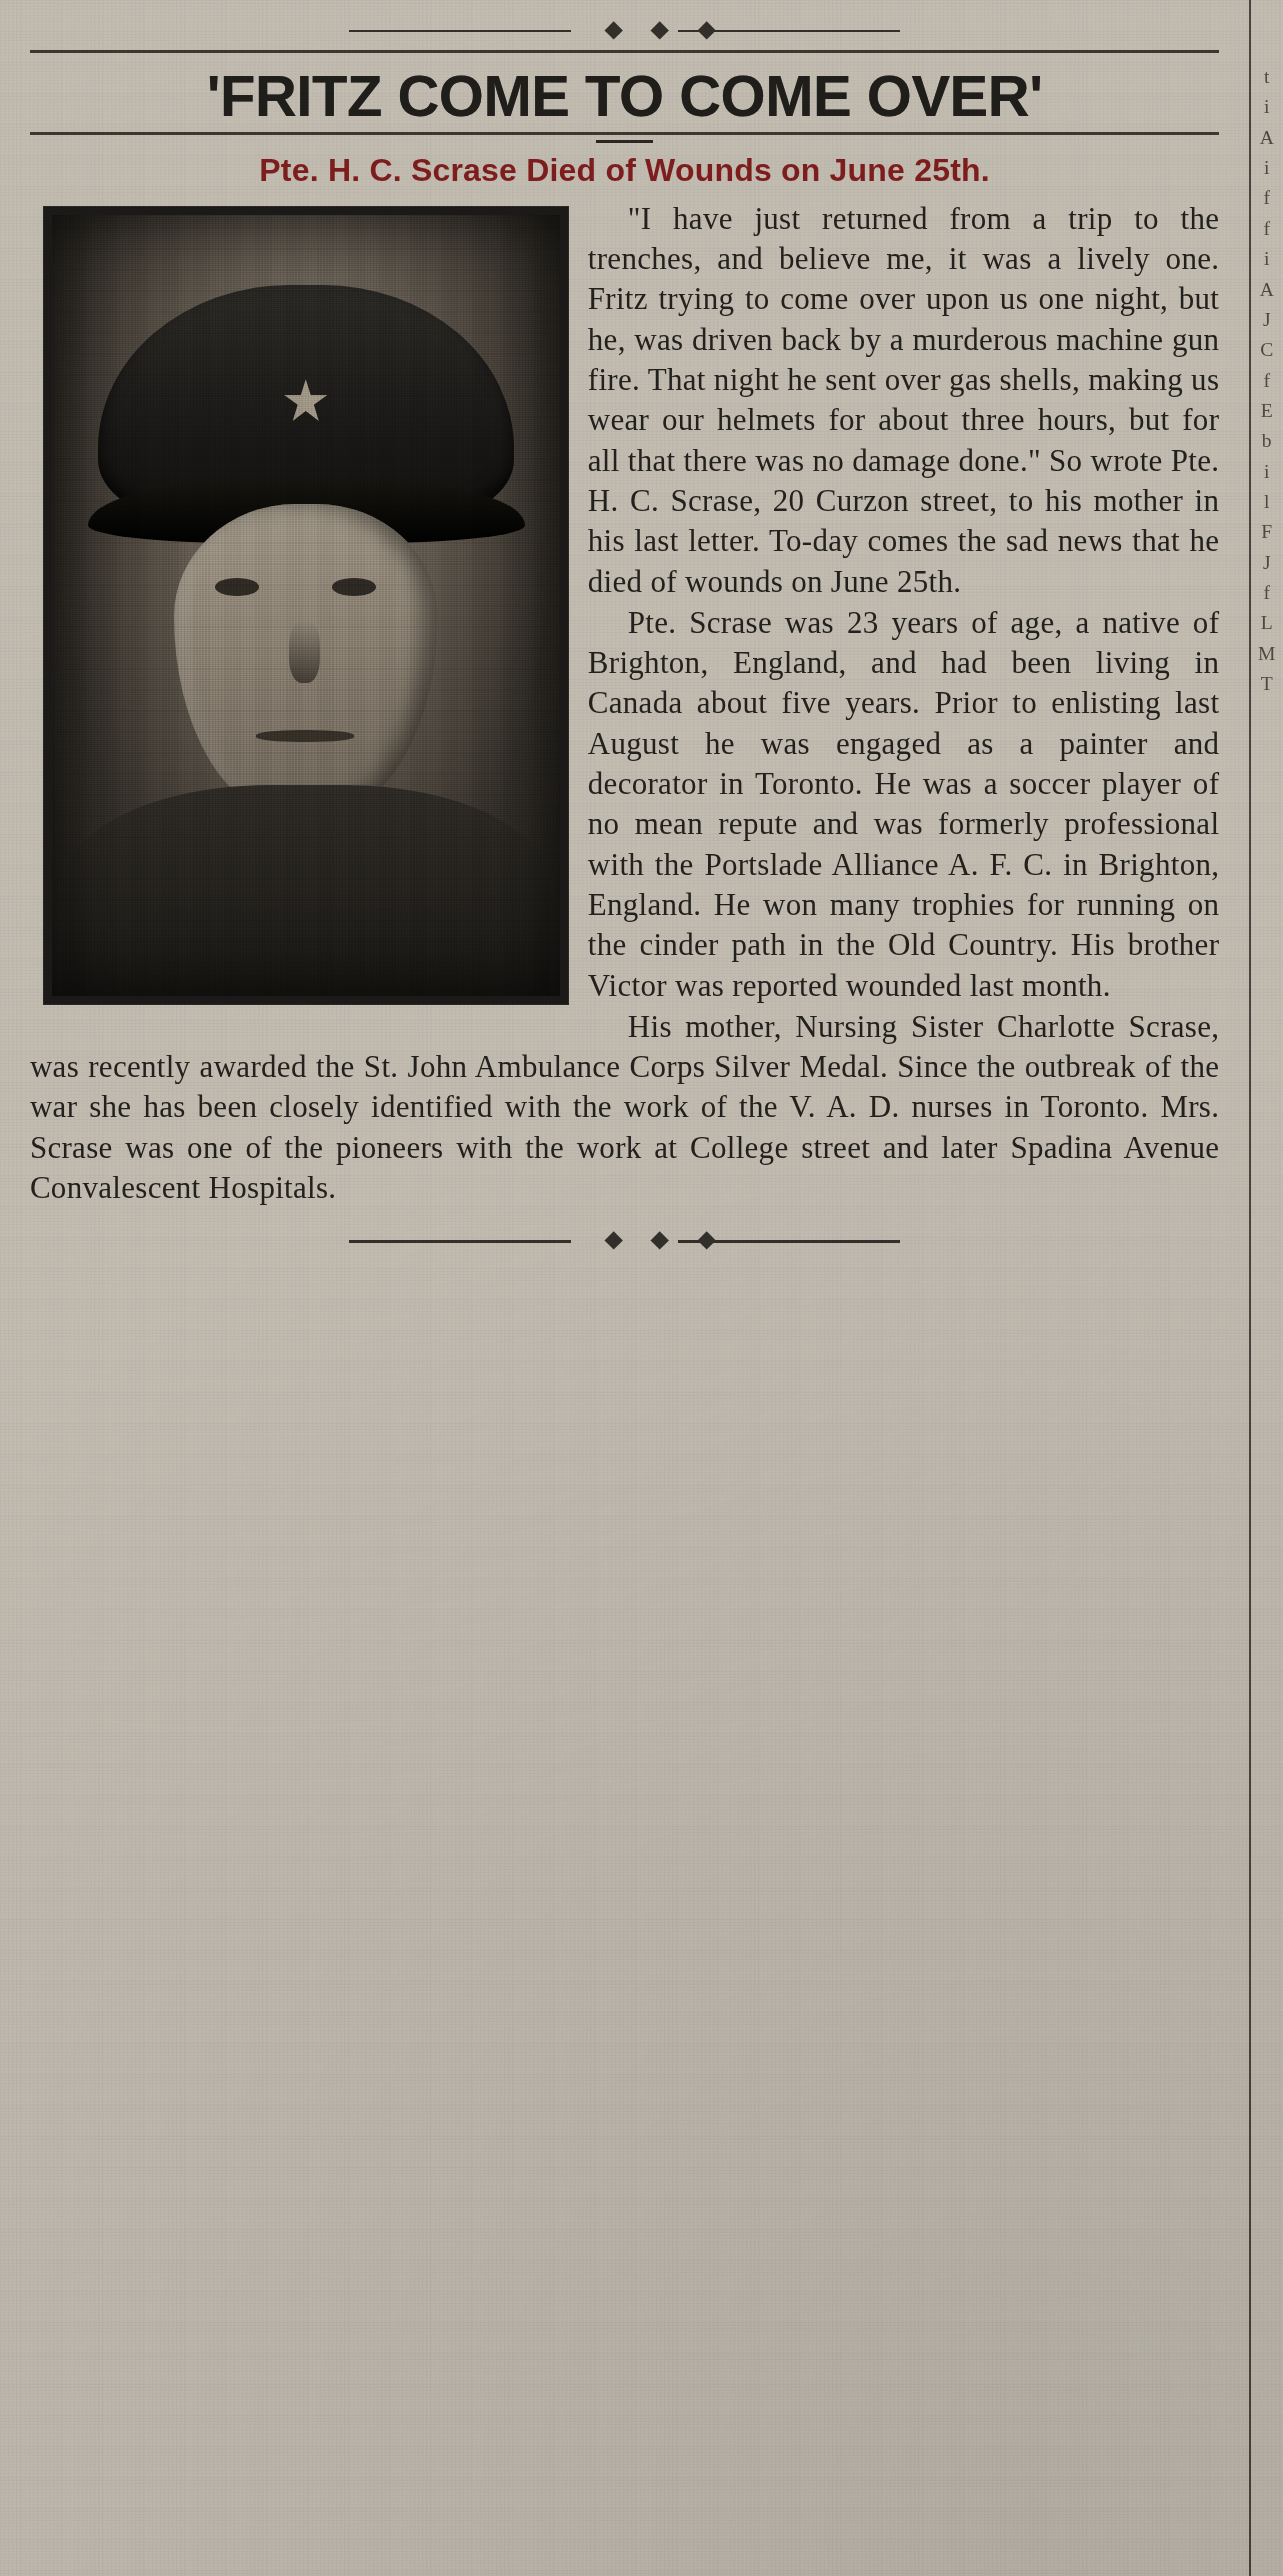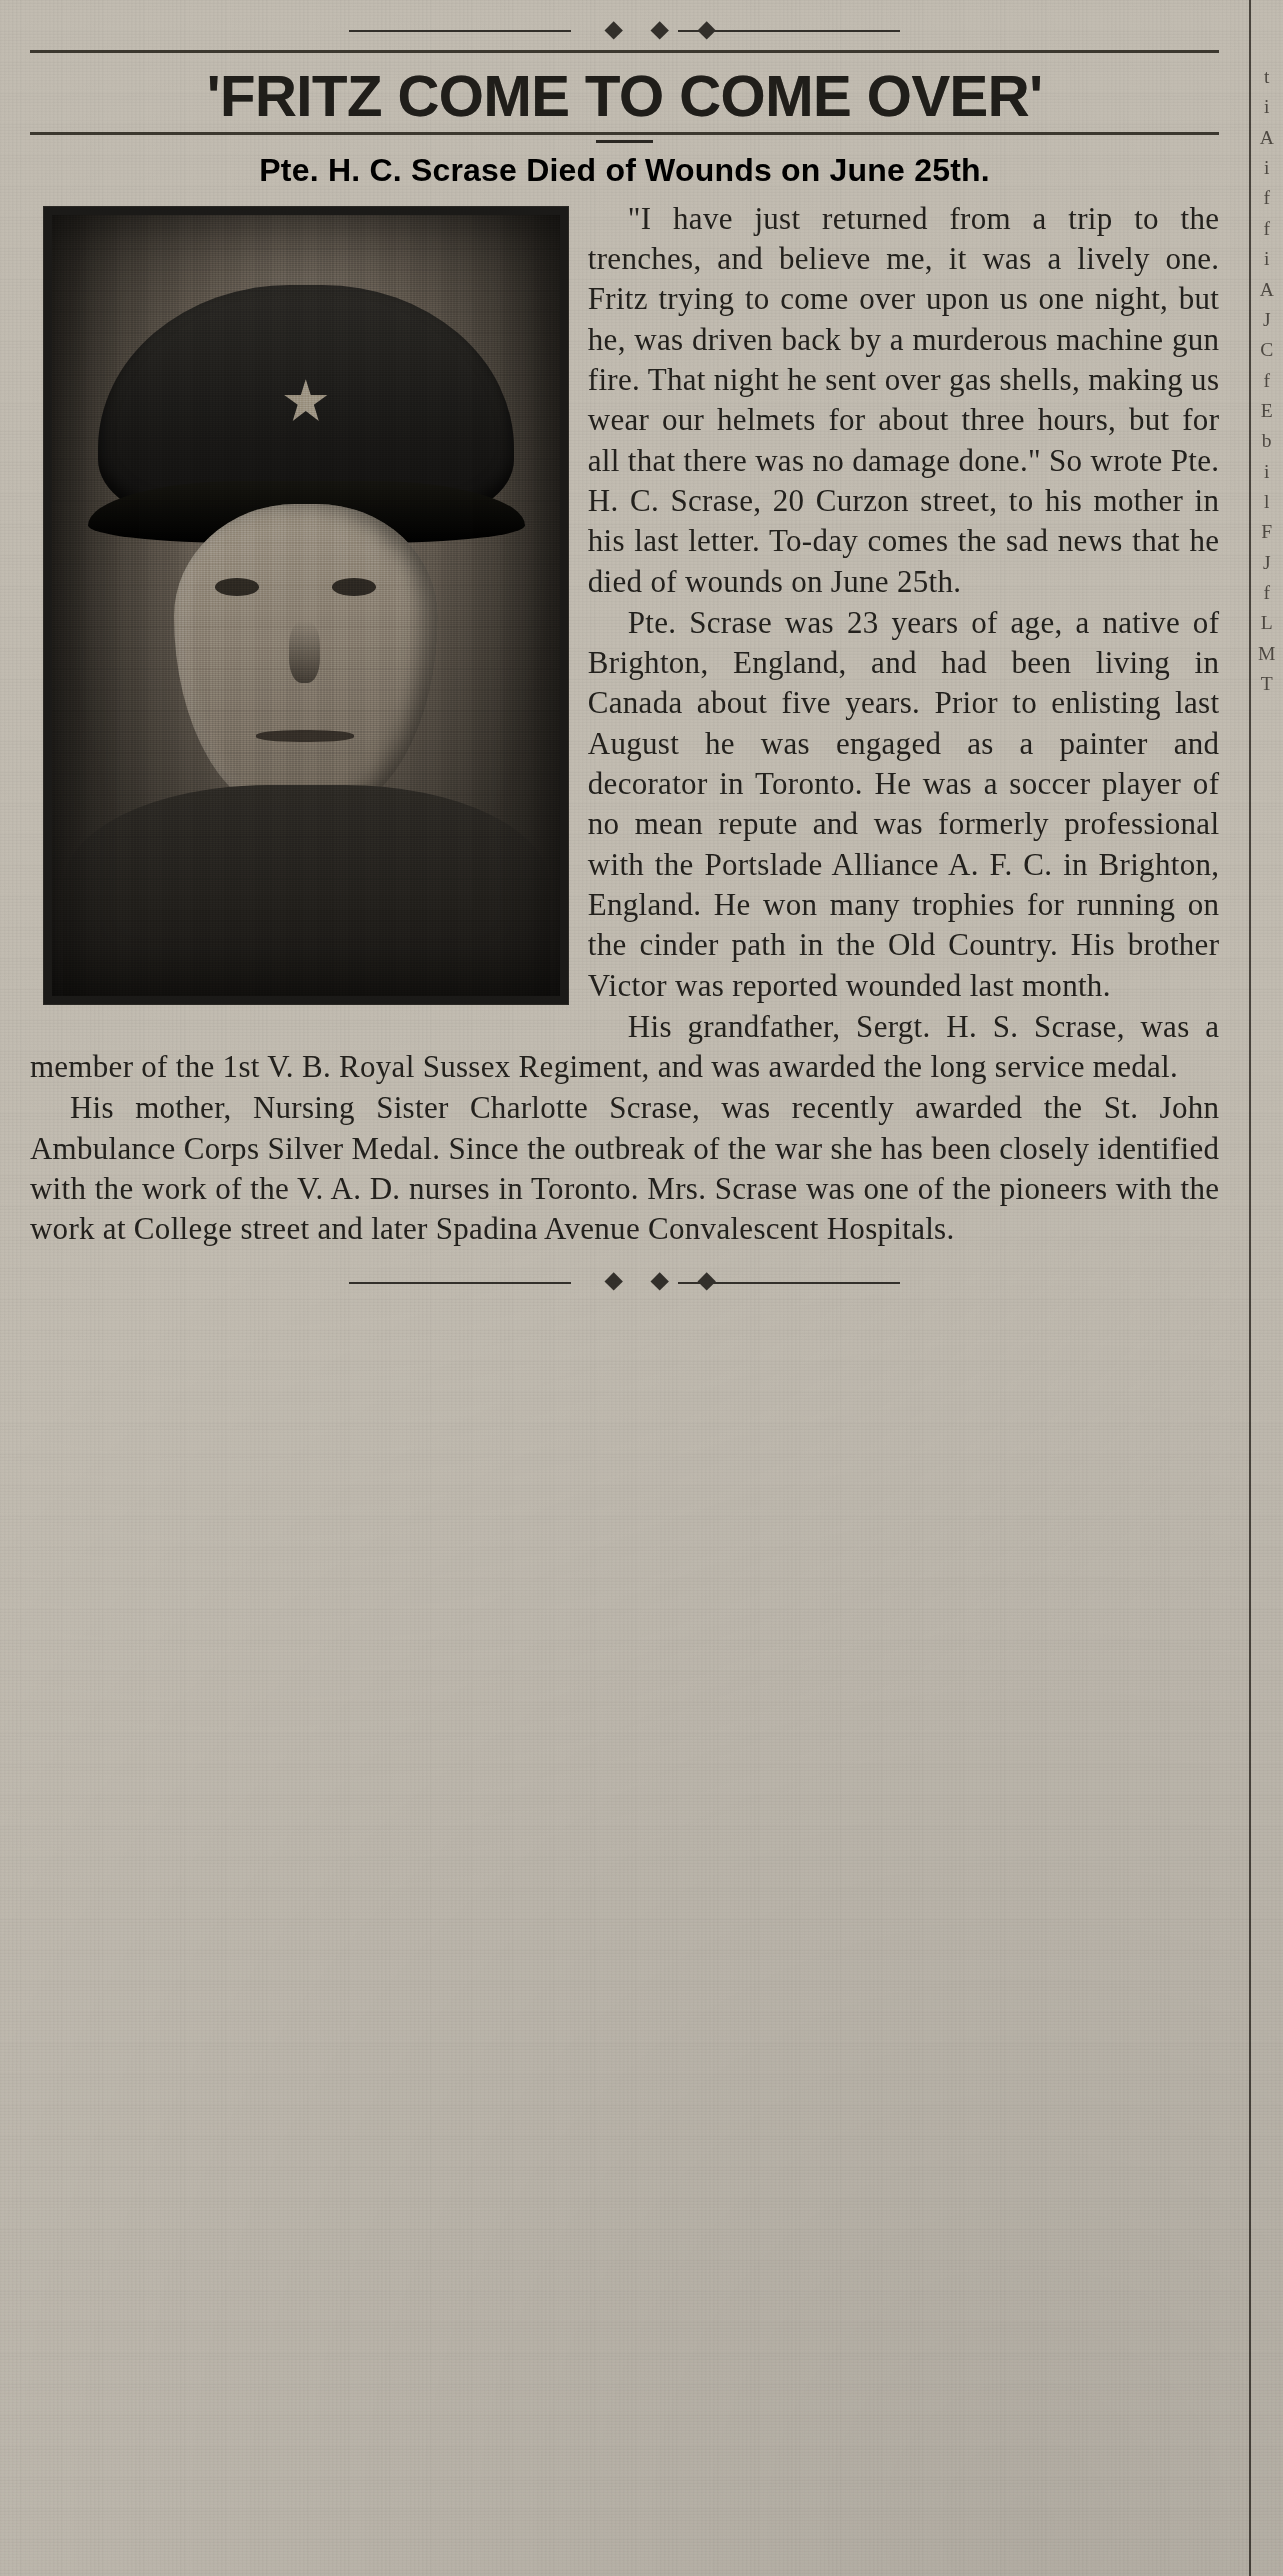--- a/index.html
+++ b/index.html
@@ -106,21 +106,21 @@
     width: 57px;
     height: 3.6px;
     background: #2a2722;
     margin: 5.2px auto 7.2px auto;
   }
   .subhead {
     font-family: "Liberation Sans", sans-serif;
     font-weight: bold;
     font-size: 32px;
     line-height: 1.22;
-    color: #000000;
+    color: #7f1d1d;
     text-align: center;
     margin: 0 20.6px 9.3px 20.6px;
     letter-spacing: 0.2px;
   }
   .body-text {
     font-family: "Liberation Serif", serif;
     font-size: 31px;
     line-height: 1.30;
     color: #23211d;
     text-align: justify;
@@ -322,21 +322,20 @@
           <div class="collar-l"></div>
           <div class="collar-r"></div>
           <div class="tunic"></div>
           <div class="grain"></div>
           <div class="vignette"></div>
         </div>
       </div>
 
       <p>"I have just returned from a trip to the trenches, and believe me, it was a lively one. Fritz trying to come over upon us one night, but he, was driven back by a murderous machine gun fire. That night he sent over gas shells, making us wear our helmets for about three hours, but for all that there was no damage done." So wrote Pte. H. C. Scrase, 20 Curzon street, to his mother in his last letter. To-day comes the sad news that he died of wounds on June 25th.</p>
       <p>Pte. Scrase was 23 years of age, a native of Brighton, England, and had been living in Canada about five years. Prior to enlisting last August he was engaged as a painter and decorator in Toronto. He was a soccer player of no mean repute and was formerly professional with the Portslade Alliance A. F. C. in Brighton, England. He won many trophies for running on the cinder path in the Old Country. His brother Victor was reported wounded last month.</p>
-      <p>His grandfather, Sergt. H. S. Scrase, was a member of the 1st V. B. Royal Sussex Regiment, and was awarded the long service medal.</p>
       <p>His mother, Nursing Sister Charlotte Scrase, was recently awarded the St. John Ambulance Corps Silver Medal. Since the outbreak of the war she has been closely identified with the work of the V. A. D. nurses in Toronto. Mrs. Scrase was one of the pioneers with the work at College street and later Spadina Avenue Convalescent Hospitals.</p>
     </div>
 
     <div class="bottom-ornament">
       <div class="bar-left"></div>
       <div class="dia d1"></div>
       <div class="dia d2"></div>
       <div class="dia d3"></div>
       <div class="bar-right"></div>
     </div>

